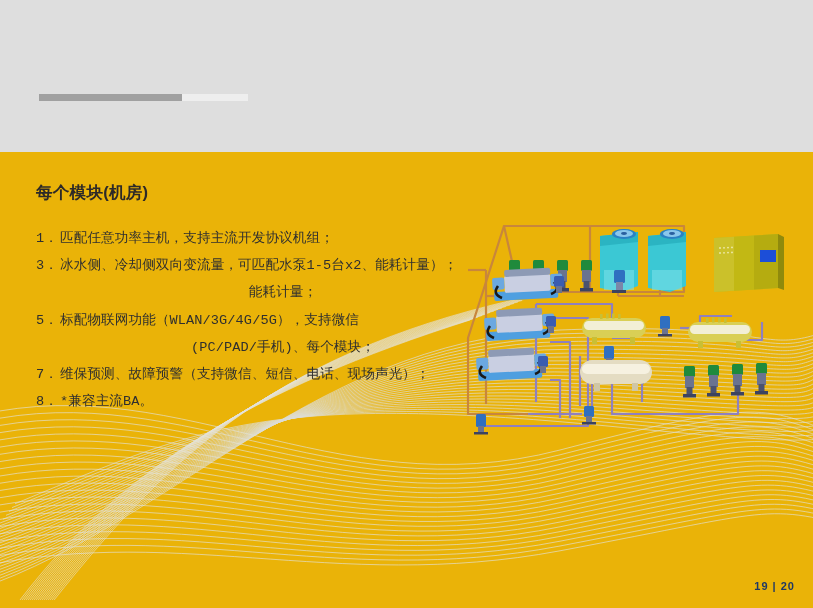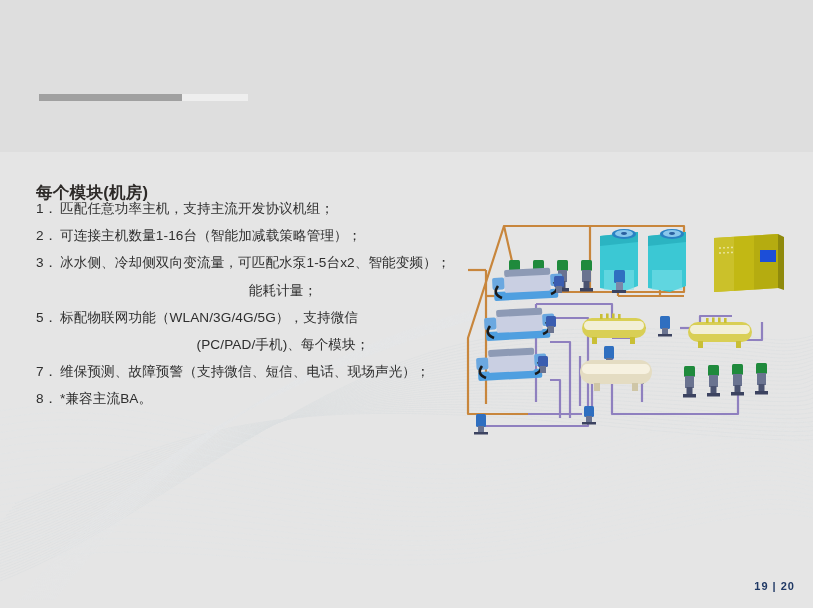--- a/index.html
+++ b/index.html
@@ -5,21 +5,21 @@
   * { box-sizing: border-box; margin: 0; padding: 0; }
   html, body {
     width: 813px; height: 608px;
     background: #ffffff;
     font-family: "Liberation Sans", "DejaVu Sans", sans-serif;
     overflow: hidden;
   }
   #slide {
     position: relative;
     width: 813px; height: 608px;
-    background: #e5e5e5;
+    background: #eab308;
     overflow: hidden;
   }
 
   
   .waves {
     position: absolute;
     left: 0; top: 300px;
     width: 813px; height: 308px;
     pointer-events: none;
     z-index: 0;
@@ -73,23 +73,24 @@
     position: absolute;
     left: 36px; top: 30px;
     font-size: 16.5px;
     font-weight: bold;
     color: #2d2a28;
     letter-spacing: 0.3px;
     white-space: nowrap;
   }
   .bullet-list {
     position: absolute;
-    left: 36px; top: 50px;
+    left: 36px; top: 80px;
     width: 470px;
     list-style: none;
+    font-family: Liberation Mono, monospace;
   }
   .bullet-list li {
     font-size: 13.6px;
     color: #2f2f2f;
     line-height: 1.0;
     margin-bottom: 13.6px;
     white-space: nowrap;
     letter-spacing: 0.1px;
   }
   .bullet-list li .num {
@@ -205,22 +206,21 @@
   <div class="title-rule">
     <div class="seg-dark"></div>
     <div class="seg-light"></div>
   </div>
   <div class="title-sub">水冷系统节能智控模块(机房)</div>
 
   <div class="body-wrap">
     <div class="section-heading">每个模块(机房)</div>
     <ul class="bullet-list" id="bullet-list">
         <li><span class="num">1．</span><span>匹配任意功率主机，支持主流开发协议机组；</span></li>
-        <li><span class="num">2．</span><span>可连接主机数量1-16台（智能加减载策略管理）；</span></li>
-        <li><span class="num">3．</span><span>冰水侧、冷却侧双向变流量，可匹配水泵1-5台x2、智能变频）；</span></li>
+        <li><span class="num">3．</span><span>冰水侧、冷却侧双向变流量，可匹配水泵1-5台x2、能耗计量）；</span></li>
         <li class="cont"><span>能耗计量；</span></li>
         <li><span class="num">5．</span><span>标配物联网功能（WLAN/3G/4G/5G），支持微信</span></li>
         <li class="cont"><span>(PC/PAD/手机)、每个模块；</span></li>
         <li><span class="num">7．</span><span>维保预测、故障预警（支持微信、短信、电话、现场声光）；</span></li>
         <li><span class="num">8．</span><span>*兼容主流BA。</span></li>
       </ul>
   </div>
 
   <svg class="diagram" viewBox="0 0 372 222">
 

